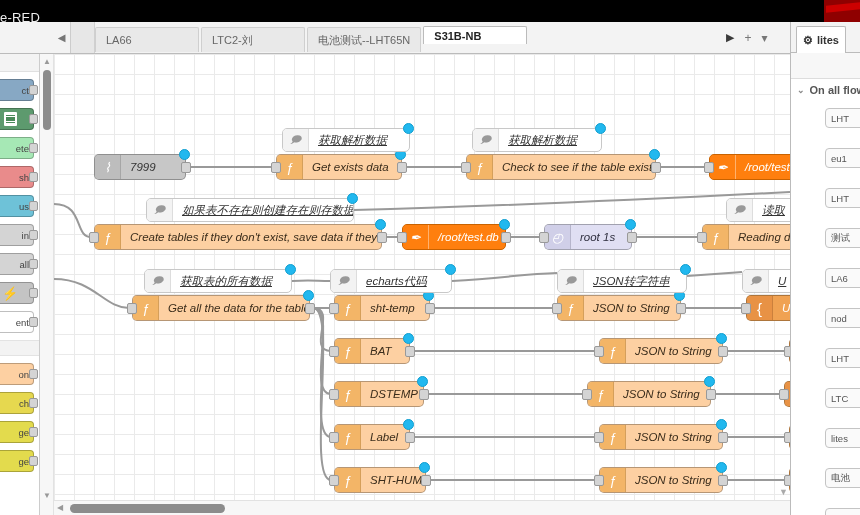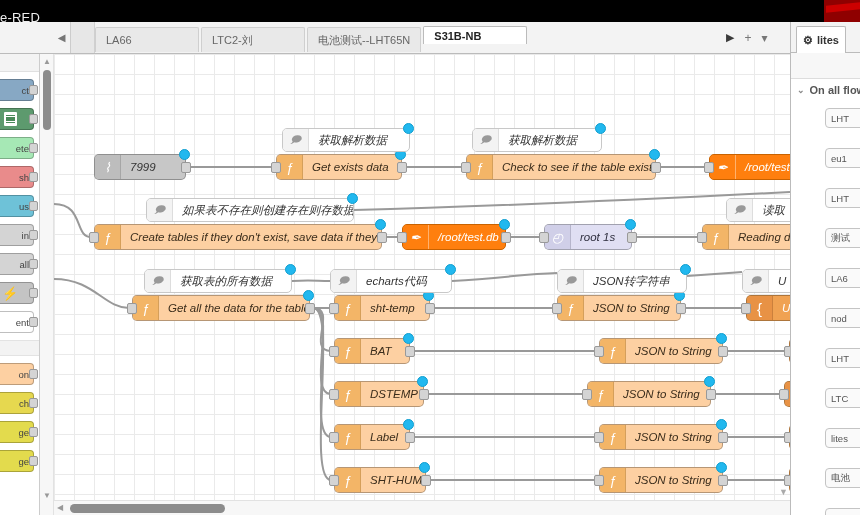--- a/index.html
+++ b/index.html
@@ -215,21 +215,21 @@
     display: flex; align-items: center;
     font-size: 11.5px; font-style: italic; color: #333;
     white-space: nowrap;
   }
   .comment .cicon {
     width: 26px; height: 100%; flex: 0 0 26px;
     background: #f3f3f3; border-right: 1px solid #ddd; border-radius: 4px 0 0 4px;
     display: flex; align-items: center; justify-content: center;
     color: #999; font-size: 11px;
   }
-  .comment .clabel { padding: 0 9px; overflow: hidden; }
+  .comment .clabel { padding: 0 9px; overflow: hidden; text-decoration: underline; }
   .comment .status-dot {
     position: absolute; right: -5px; top: -6px;
     width: 11px; height: 11px; border-radius: 50%;
     background: #21b8ef; border: 1px solid #109ecf;
   }
   .wire { position: absolute; pointer-events: none; }
   .wire path { fill: none; stroke: #999; stroke-width: 2; }
 </style>
 </head>
 <body>

